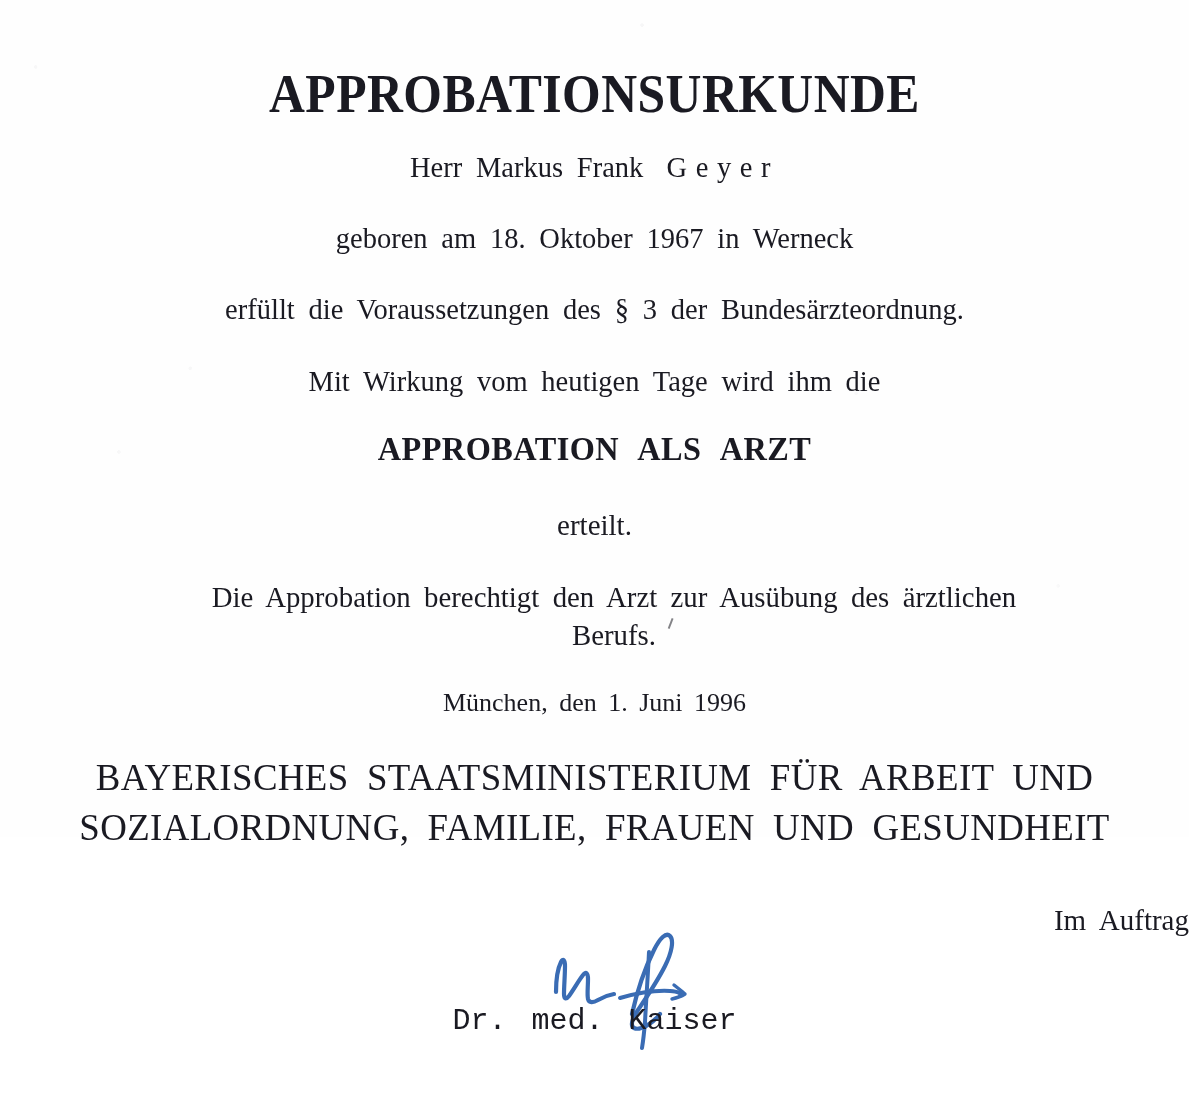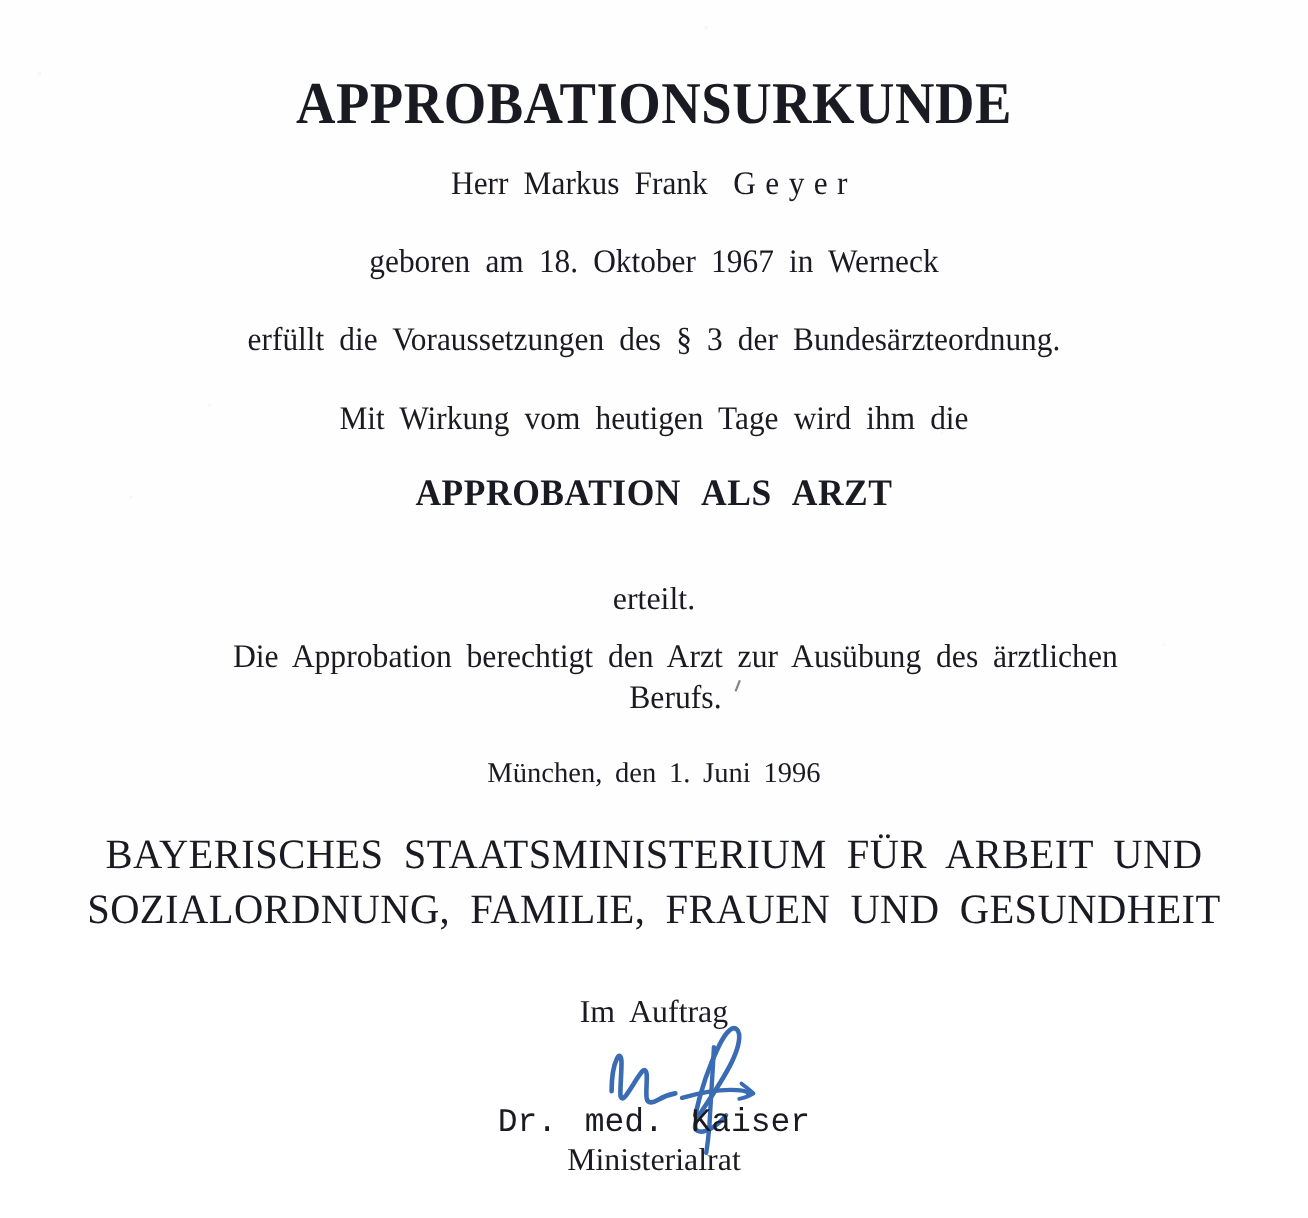--- a/index.html
+++ b/index.html
@@ -71,21 +71,21 @@
 
   .grant-line {
     top: 430px;
     font-size: 34px;
     font-weight: bold;
     word-spacing: 12px;
     letter-spacing: 0.5px;
     transform: scaleX(0.95);
   }
 
-  .issued-line    { top: 509px; font-size: 29px; margin-top: 20px; }
+  .issued-line    { top: 509px; font-size: 29px; }
 
   
   .rights-block {
     position: absolute;
     top: 578px;
     left: 195px;
     width: 838px;
     font-size: 30px;
     text-align: justify;
     text-align-last: center;
@@ -122,21 +122,21 @@
   .authority-line {
     font-size: 38px;
     letter-spacing: 0.4px;
     word-spacing: 9px;
     transform: scaleX(0.97);
   }
   .authority-1 { top: 755px; }
   .authority-2 { top: 805px; }
 
   
-  .on-behalf-line  { top: 904px; font-size: 29px; word-spacing: 7px; }
+  .on-behalf-line  { top: 904px; font-size: 29px; word-spacing: 7px; text-align: right; }
   .signer-name     { top: 1004px; font-size: 30px; word-spacing: 7px; font-family: Liberation Mono, monospace; }
   .signer-title    { top: 1039px; font-size: 29px; }
 
   .signature {
     position: absolute;
     left: 536px;
     top: 918px;
     width: 172px;
     height: 135px;
     pointer-events: none;
@@ -196,15 +196,14 @@
 
       <path d="M113 34 C112 56, 110 84, 109 104 C108 116, 107 124, 106 130" stroke-width="4"></path>
 
       <path d="M84 80 C98 76, 118 72, 134 73 C142 73.5, 146 75, 144 78" stroke-width="4"></path>
       <path d="M138 67 C143 71, 147 74, 149 76 C146 78, 141 80, 136 81" stroke-width="3.4"></path>
     </svg>
   </div>
 
   <div class="line signer-name">Dr. med. Kaiser</div>
 
-  <div class="line signer-title">Ministerialrat</div>
 
 </div>
 
 </body></html>

